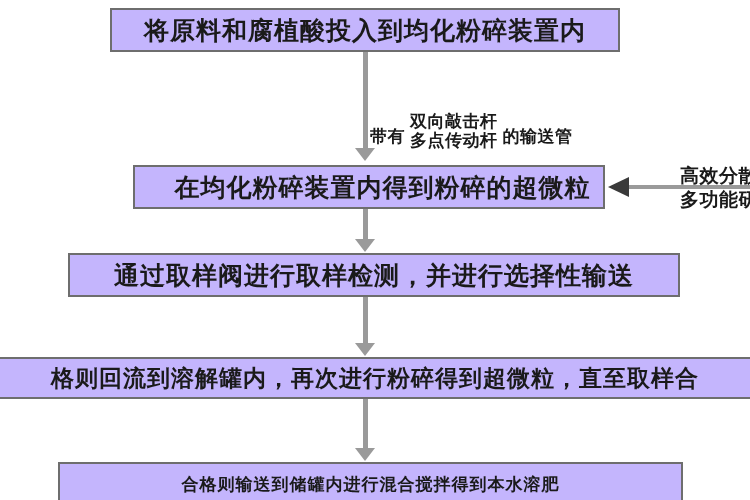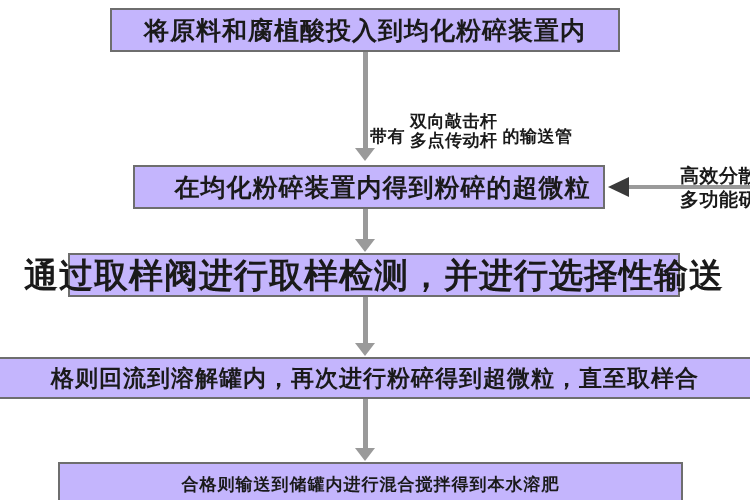--- a/index.html
+++ b/index.html
@@ -41,21 +41,21 @@
   }
 
   #node-1 { left: 110px; top: 8px;   width: 510px; height: 44px; }
   #node-2 { left: 133px; top: 165px; width: 472px; height: 44px; padding-left: 27px; }
   #node-3 { left: 68px;  top: 253px; width: 612px; height: 44px; }
   #node-4 { left: -34px; top: 357px; width: 818px; height: 42px; }
   #node-5 { left: 58px;  top: 462px; width: 625px; height: 44px; }
 
   #node-1 .node-label { font-size: 25px; }
   #node-2 .node-label { font-size: 25px; }
-  #node-3 .node-label { font-size: 34px; }
+  #node-3 .node-label { font-size: 25px; }
   #node-4 .node-label { font-size: 23px; }
   #node-5 .node-label { font-size: 17px; }
 
   
   .vline {
     position: absolute;
     width: 5px;
     background: #9a9a9a;
     left: 363px;
   }

